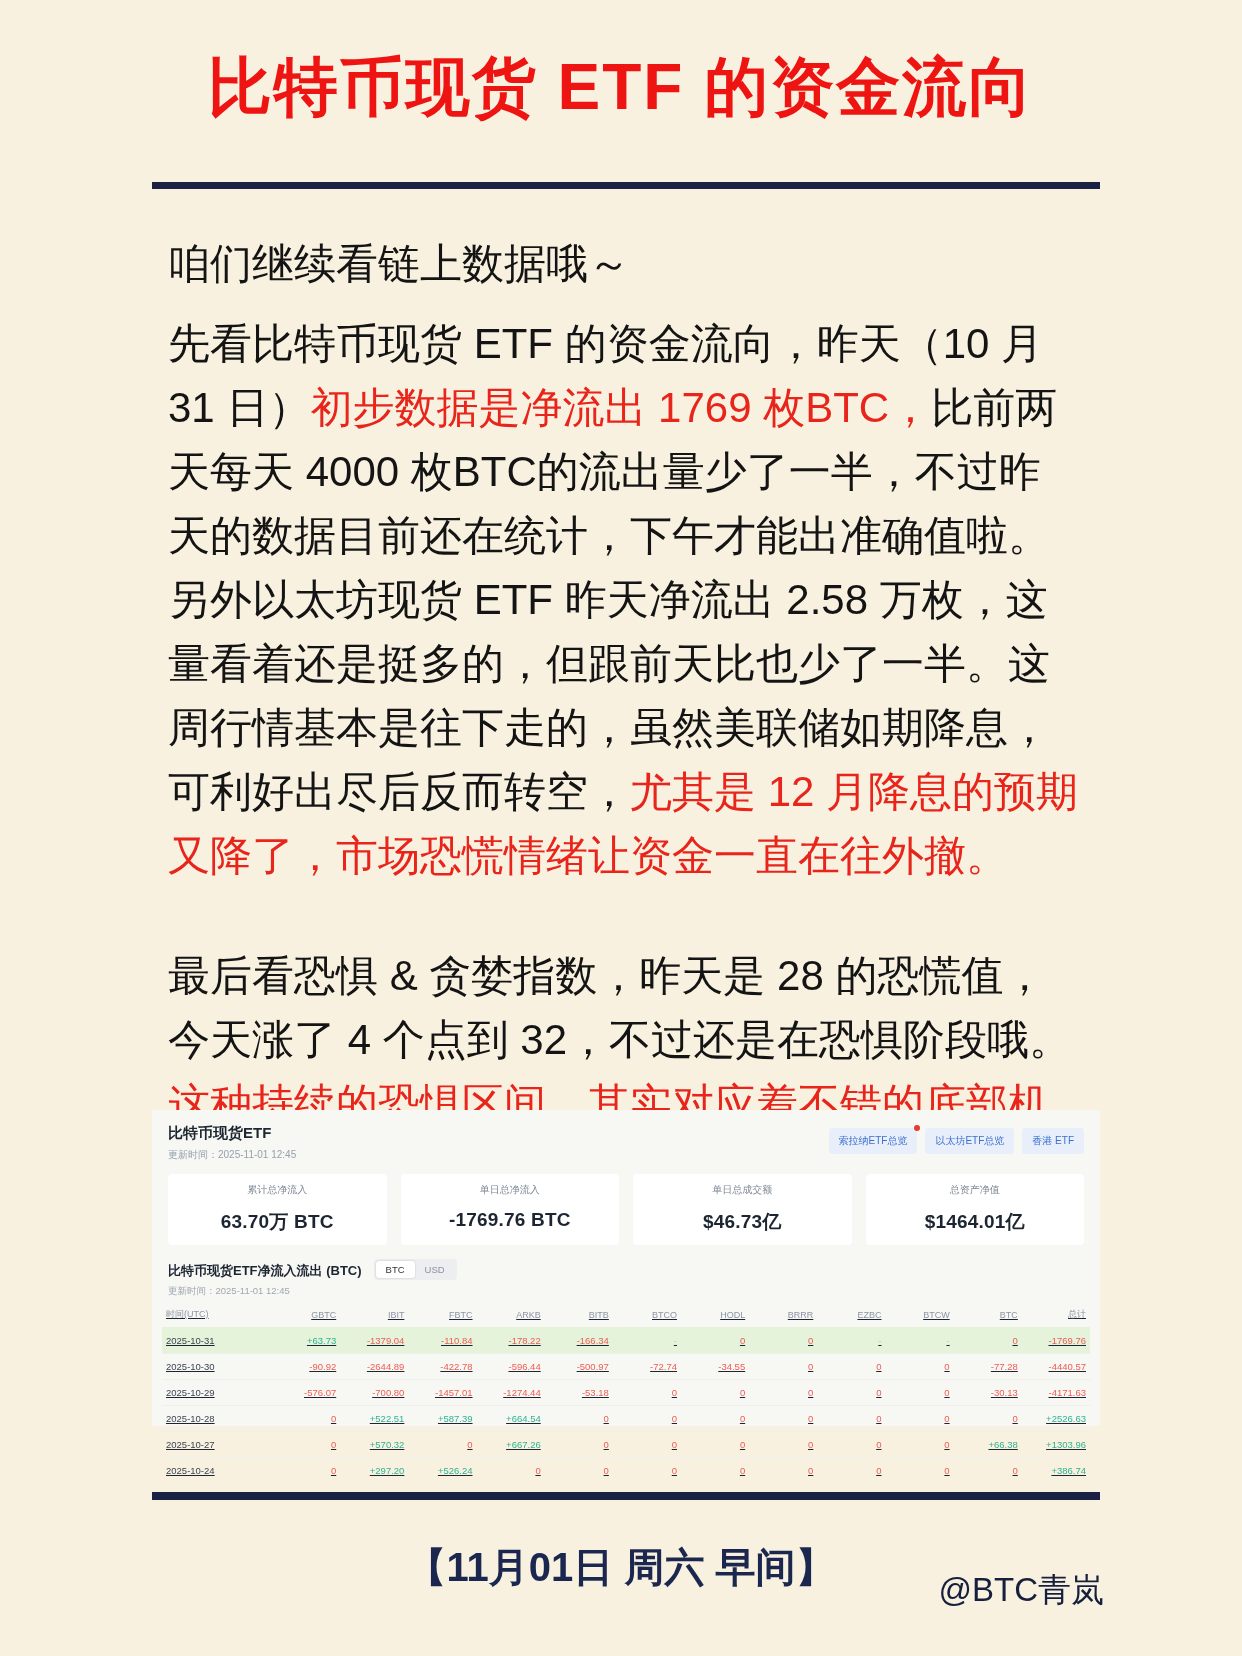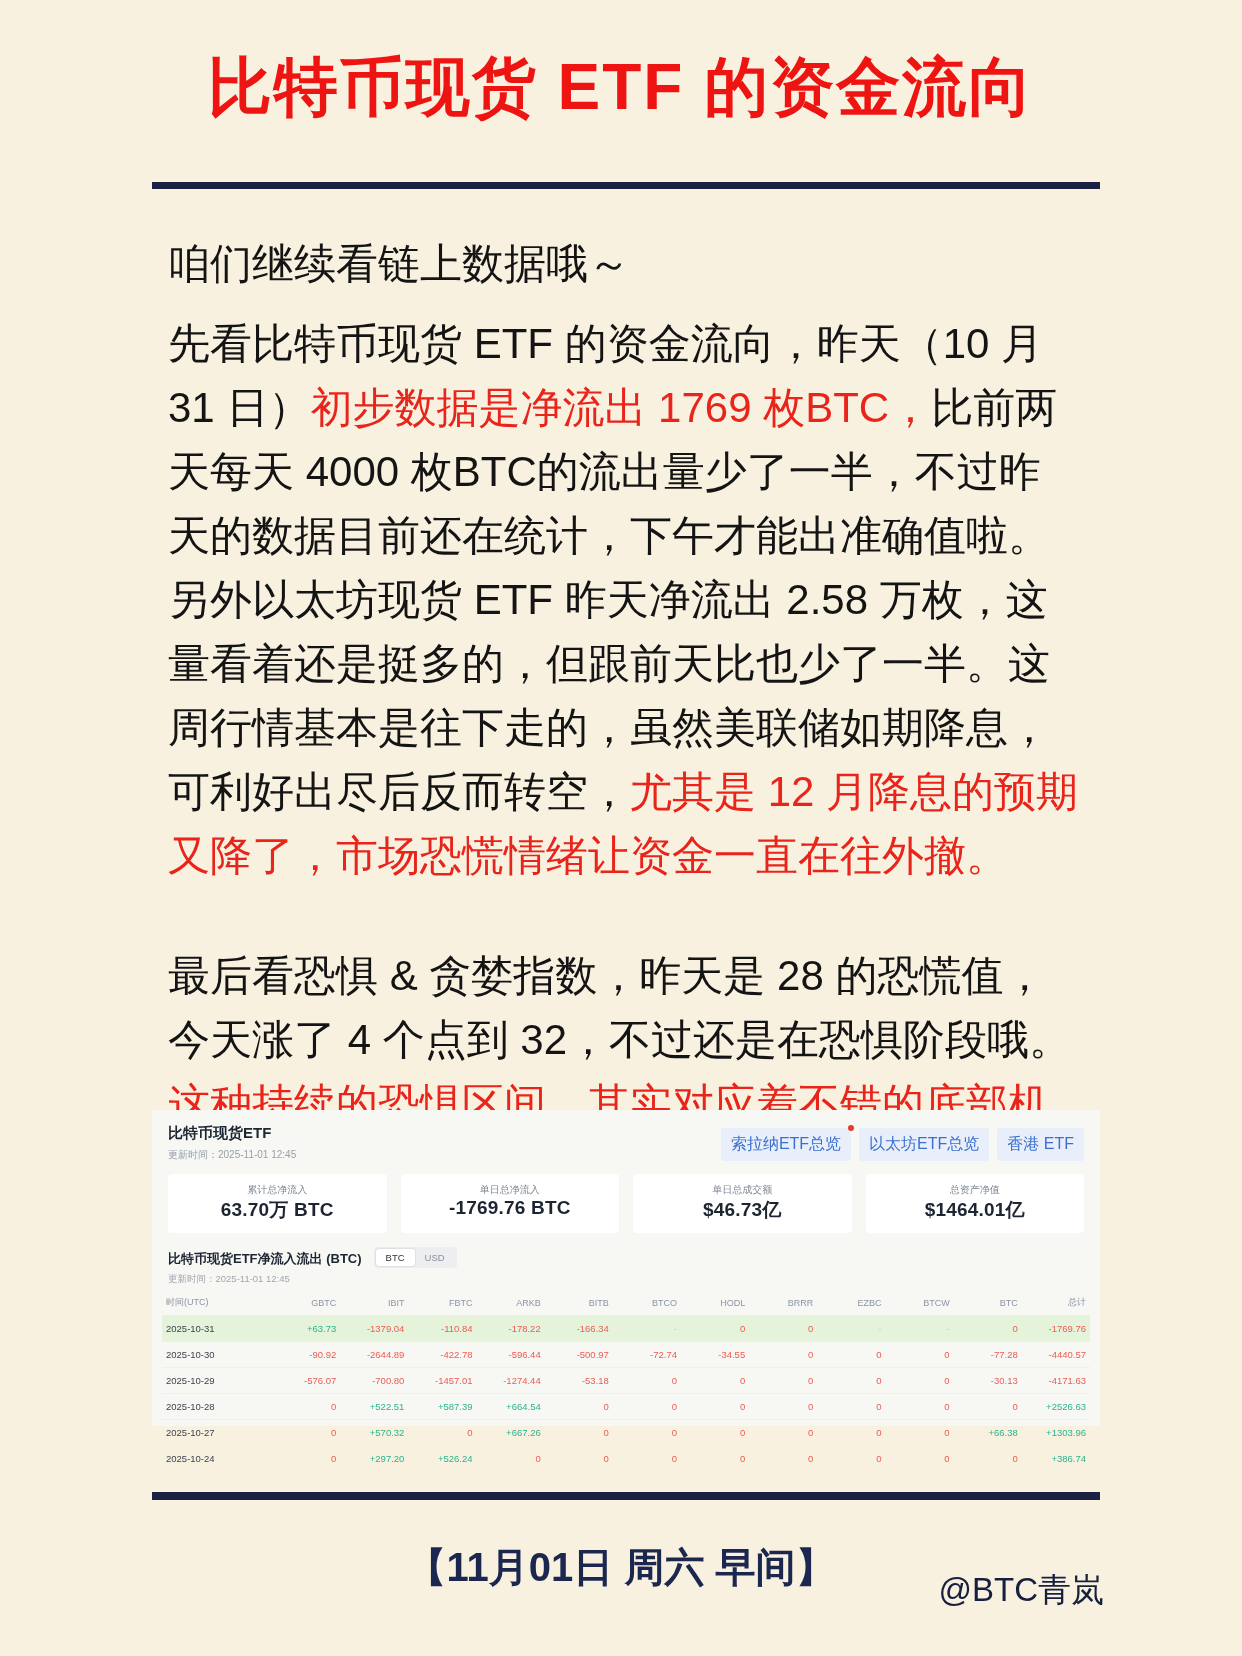--- a/index.html
+++ b/index.html
@@ -27,34 +27,34 @@
 
   
   .dashboard{
     position:absolute;top:1110px;left:152px;width:948px;height:316px;
     background:#f7f7f4;border-radius:2px;color:#1c2531;
   }
   .db-header{display:flex;justify-content:space-between;padding:14px 16px 0;}
   .db-title{font-size:15px;font-weight:bold;color:#1c2732;}
   .db-updated{font-size:10px;color:#97a0ab;margin-top:5px;}
   .db-buttons{display:flex;gap:8px;align-items:flex-start;padding-top:4px;}
-  .db-btn{position:relative;font-size:16px;color:#3a6fd0;background:#e9effa;
+  .db-btn{position:relative;font-size:10px;color:#3a6fd0;background:#e9effa;
     padding:6px 10px;border-radius:3px;white-space:nowrap;cursor:pointer;}
   .db-btn .dot{position:absolute;top:-3px;right:-3px;width:6px;height:6px;background:#e53b30;border-radius:50%;}
   .cards{display:flex;gap:14px;padding:12px 16px 0;}
   .card{flex:1;background:#fff;border-radius:4px;text-align:center;padding:9px 4px 10px;}
   .card-label{font-size:10px;color:#7d8793;}
-  .card-value{font-size:19px;font-weight:bold;color:#1c2531;margin-top:0;letter-spacing:.2px;}
+  .card-value{font-size:19px;font-weight:bold;color:#1c2531;margin-top:12px;letter-spacing:.2px;}
   .flows-head{display:flex;align-items:flex-end;gap:12px;padding:14px 16px 0;}
   .flows-title{font-size:13px;font-weight:bold;color:#1c2531;}
   .toggle{display:flex;background:#eceef0;border-radius:4px;padding:2px;}
   .tg{font-size:9.5px;padding:3px 10px;border-radius:3px;color:#8a93a0;cursor:pointer;}
   .tg.sel{background:#fff;color:#333;box-shadow:0 0 2px rgba(0,0,0,.2);}
   .flows-updated{font-size:9.5px;color:#a0a8b2;padding:5px 16px 0;}
-  .tablewrap{padding:4px 10px 0;}
+  .tablewrap{padding:4px 10px 0;text-decoration:underline;}
   table{width:100%;border-collapse:collapse;table-layout:fixed;}
   th{font-size:9px;color:#8b95a5;font-weight:normal;text-align:right;padding:6px 4px;}
   th:first-child{text-align:left;width:11%;}
   td{font-size:9.5px;text-align:right;padding:7px 4px;border-top:1px solid #efefec;}
   td.date{text-align:left;color:#3c4450;}
   tr.hl td{background:#e4f3da;border-top-color:#e4f3da;}
   .neg{color:#ee5c55}.pos{color:#2cb38e}.dash{color:#c2c8cf}
 
   .footer-date{
     position:absolute;top:1540px;left:0;width:100%;text-align:center;

